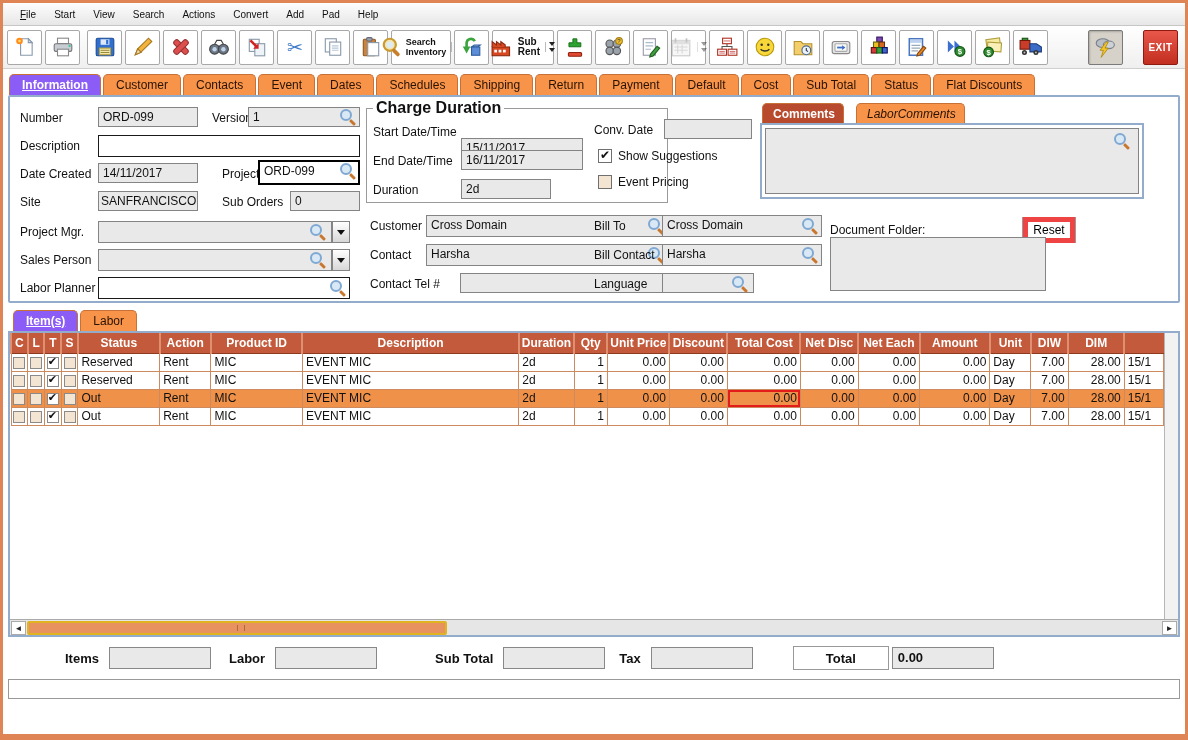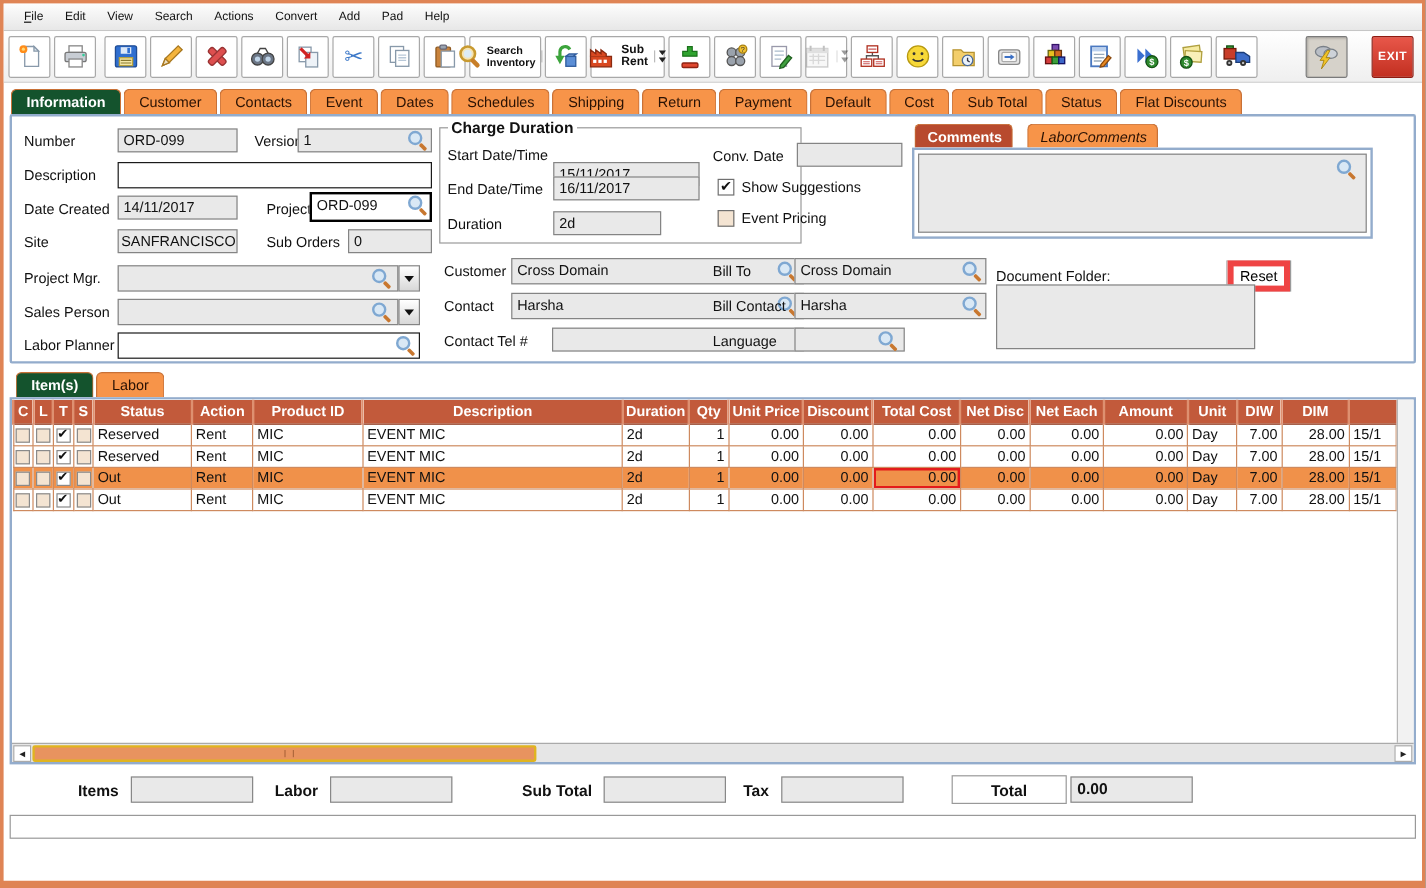--- a/index.html
+++ b/index.html
@@ -38,40 +38,40 @@
   .ddv i { width:0; height:0; border-left:3.5px solid transparent; border-right:3.5px solid transparent; border-top:4px solid #222; }
   .tbtn.pressed { background:#D6D2CA; border:1px solid #7A7A7A; box-shadow:inset 1px 1px 2px #00000033; }
   .tbtn.exit { background:linear-gradient(#E8574A,#C22F20); border:1px solid #8F1A10; }
   .exit-txt { color:#fff; font-weight:bold; font-size:10px; letter-spacing:0.5px; }
   .glyph { font-family:"DejaVu Sans", sans-serif; }
 
   
   .tabs-row { height:24px; display:flex; align-items:flex-end; padding-left:6px; margin-top:2px; }
   .tab { height:21px; background:#F79449; border:1px solid #C87137; border-bottom:none;
          border-radius:5px 5px 0 0; font-size:12px; color:#2A1204; padding:3px 12px 0 12px; margin-right:2px; }
-  .tab.active { background:#14532d; color:#FFFFFF; font-weight:bold; }
+  .tab.active { background:#8b5cf6; color:#FFFFFF; font-weight:bold;text-decoration:underline; }
 
   
   .form-panel { position:relative; height:208px; margin:0 5px; background:#FFFFFF;
                 border:2px solid #93ACCC; border-radius:2px; }
   .lbl { position:absolute; font-size:12px; color:#111; white-space:nowrap; }
   .fld { position:absolute; background:#E9E9E9; border:1px solid #848484; font-size:12px; color:#111;
          padding:2px 4px; height:20px; overflow:hidden; white-space:nowrap; }
   .fld.white { background:#FFFFFF; border:1px solid #1A1A1A; }
   .fld.thick { border:2px solid #000; font-weight:normal; }
   .mag { position:absolute; width:16px; height:16px; }
   .mag::before { content:""; position:absolute; left:0; top:0; width:8px; height:8px; border:2px solid #7FA8D2;
                  border-radius:50%; background:#D9E8F5; }
   .mag::after { content:""; position:absolute; width:7px; height:3px; background:#C8772F; border-radius:1px;
                 right:0px; bottom:1px; transform:rotate(45deg); }
   .ddbtn { position:absolute; width:18px; height:22px; background:linear-gradient(#FFFFFF,#D8D8D8);
            border:1px solid #848484; display:flex; align-items:center; justify-content:center; }
   .ddbtn i { width:0; height:0; border-left:4.5px solid transparent; border-right:4.5px solid transparent; border-top:5.5px solid #111; }
   fieldset.cd { position:absolute; left:356px; top:2px; width:302px; height:104px; border:1px solid #9A9A9A; }
-  fieldset.cd legend { font-size:13px; font-weight:bold; color:#111; margin-left:6px; padding:0 3px; }
+  fieldset.cd legend { font-size:16px; font-weight:bold; color:#111; margin-left:6px; padding:0 3px; }
   .cbx { position:absolute; width:14px; height:14px; border:1px solid #707070; background:#F4E4D2; }
   .cbx.on { background:#FFFFFF; }
   .cbx.on::after { content:"\2714"; position:absolute; left:1px; top:-2px; font-size:12px; color:#111; }
   .mini-tab { position:absolute; height:20px; font-size:12px; padding:3px 8px 0 10px; border:1px solid #C87137;
               border-bottom:none; border-radius:5px 5px 0 0; background:#F79449; color:#2A1204; }
   .mini-tab.active { background:#B84A2E; color:#fff; font-weight:bold; }
   .comments-panel { position:absolute; left:750px; top:26px; width:384px; height:76px;
                     border:2px solid #93ACCC; background:#fff; padding:3px; }
   .comments-area { position:relative; width:100%; height:100%; background:#E9E9E9; border:1px solid #848484; }
   .reset-wrap { position:absolute; left:1012px; top:120px; width:54px; height:26px; background:#fff; border:1px solid #9A9A9A;
@@ -112,21 +112,21 @@
   .status-strip { height:20px; margin:6px 5px 0 5px; background:#fff; border:1px solid #999; }
 </style>
 </head>
 <body>
 
 <div class="window">
 
 
   <div class="menubar">
     <span class="menu-item">File</span>
-    <span class="menu-item">Edit</span>
+    <span class="menu-item">Start</span>
     <span class="menu-item">View</span>
     <span class="menu-item">Search</span>
     <span class="menu-item">Actions</span>
     <span class="menu-item">Convert</span>
     <span class="menu-item">Add</span>
     <span class="menu-item">Pad</span>
     <span class="menu-item">Help</span>
   </div>
 
   <div class="toolbar">

